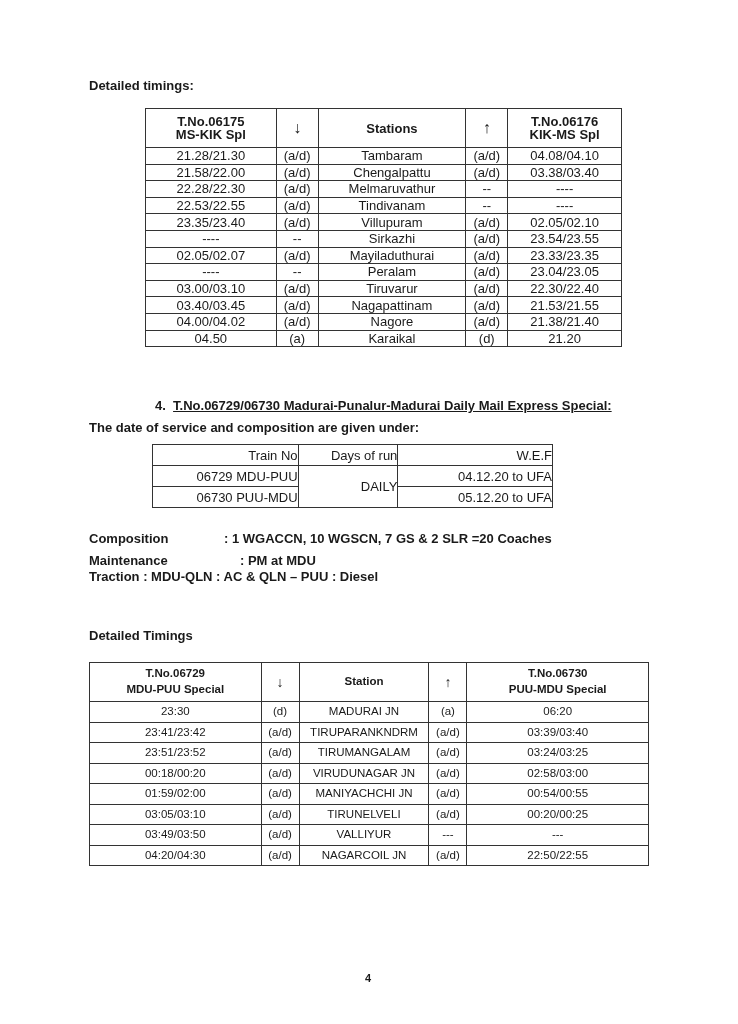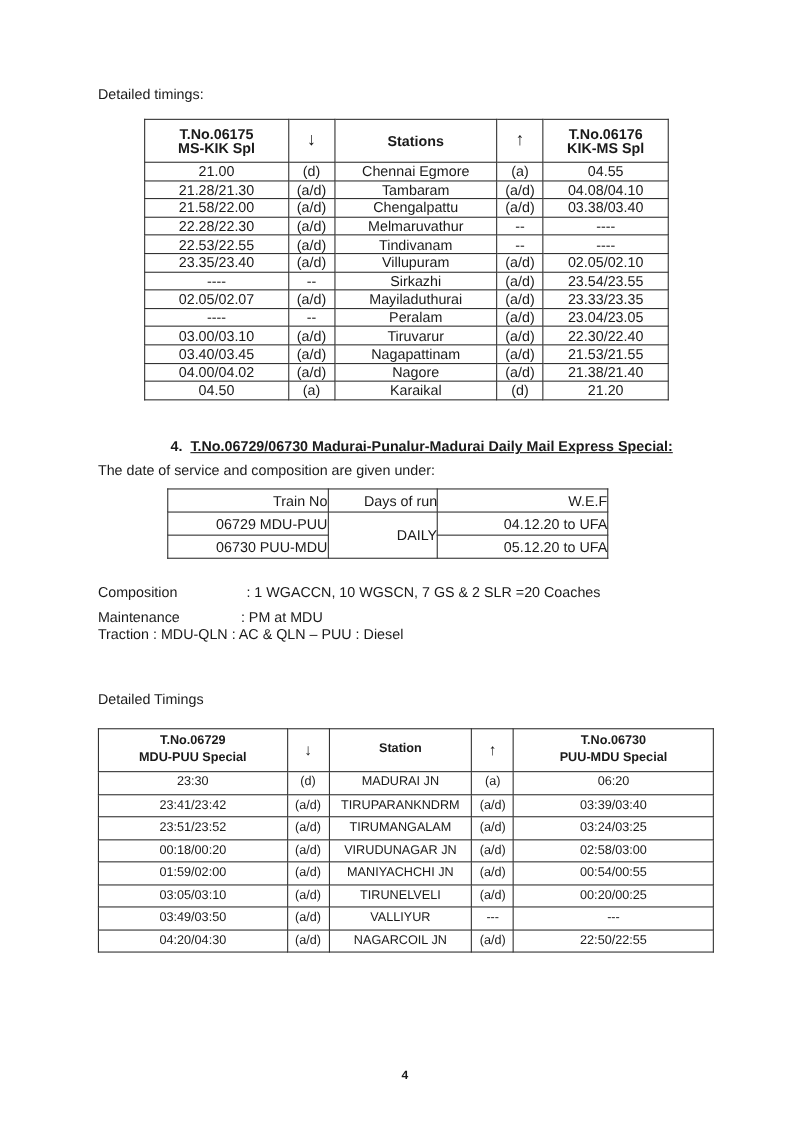--- a/index.html
+++ b/index.html
@@ -1,26 +1,26 @@
 <!DOCTYPE html>
 <html><head>
 <meta charset="utf-8">
 <style>
   html, body { margin: 0; padding: 0; background: #ffffff; }
   body {
     width: 738px; height: 1024px; position: relative; overflow: hidden;
     font-family: "Liberation Sans", sans-serif; color: #1a1a1a;
   }
   .abs { position: absolute; }
-  .label { font-size: 13px; }
+  .label { font-size: 13px; font-weight: bold; }
   table { border-collapse: collapse; position: absolute; }
   td, th { border: 1px solid #333; text-align: center; padding: 0; line-height: 1; }
 
   
-  #t1 { left: 131px; top: 108px; width: 477px; font-size: 13px; }
+  #t1 { left: 145px; top: 108px; width: 477px; font-size: 13px; }
   #t1 th { font-weight: bold; font-size: 13px; height: 38px; }
   #t1 td { height: 15.6px; }
   #t1 col.c1 { width: 131px; }
   #t1 col.c2 { width: 42px; }
   #t1 col.c3 { width: 148px; }
   #t1 col.c4 { width: 42px; }
   #t1 col.c5 { width: 114px; }
 
   
   #t2 { left: 152px; top: 444px; width: 401px; font-size: 13px; }
@@ -65,27 +65,20 @@
       <th><span class="arrow">↓</span></th>
       <th>Stations</th>
       <th><span class="arrow">↑</span></th>
       <th>
         <div>T.No.06176</div>
         <div>KIK-MS Spl</div>
       </th>
     </tr>
   </thead>
   <tbody id="t1-body">
-      <tr>
-        <td>21.00</td>
-        <td>(d)</td>
-        <td>Chennai Egmore</td>
-        <td>(a)</td>
-        <td>04.55</td>
-      </tr>
       <tr>
         <td>21.28/21.30</td>
         <td>(a/d)</td>
         <td>Tambaram</td>
         <td>(a/d)</td>
         <td>04.08/04.10</td>
       </tr>
       <tr>
         <td>21.58/22.00</td>
         <td>(a/d)</td>
@@ -191,21 +184,21 @@
   <tr>
     <td>06730 PUU-MDU</td>
     <td>05.12.20 to UFA</td>
   </tr>
 </tbody>
   </table>
 
 <div class="abs label" style="left:89px; top:531px;text-align:center;">Composition</div>
 <div class="abs label" style="left:224px; top:531px;">:  1 WGACCN, 10 WGSCN, 7 GS &amp; 2 SLR =20 Coaches</div>
 <div class="abs label" style="left:89px; top:553px;">Maintenance</div>
-<div class="abs label" style="left:219px; top:553px;text-align:right;">:  PM at MDU</div>
+<div class="abs label" style="left:240px; top:553px;text-align:right;">:  PM at MDU</div>
 <div class="abs label" style="left:89px; top:569px;">Traction : MDU-QLN : AC &amp; QLN – PUU : Diesel</div>
 
 <div class="abs label" style="left:89px; top:628px;text-align:center;">Detailed Timings</div>
 
 <table id="t3">
   <colgroup>
       <col class="c1">
       <col class="c2">
       <col class="c3">
       <col class="c4">

